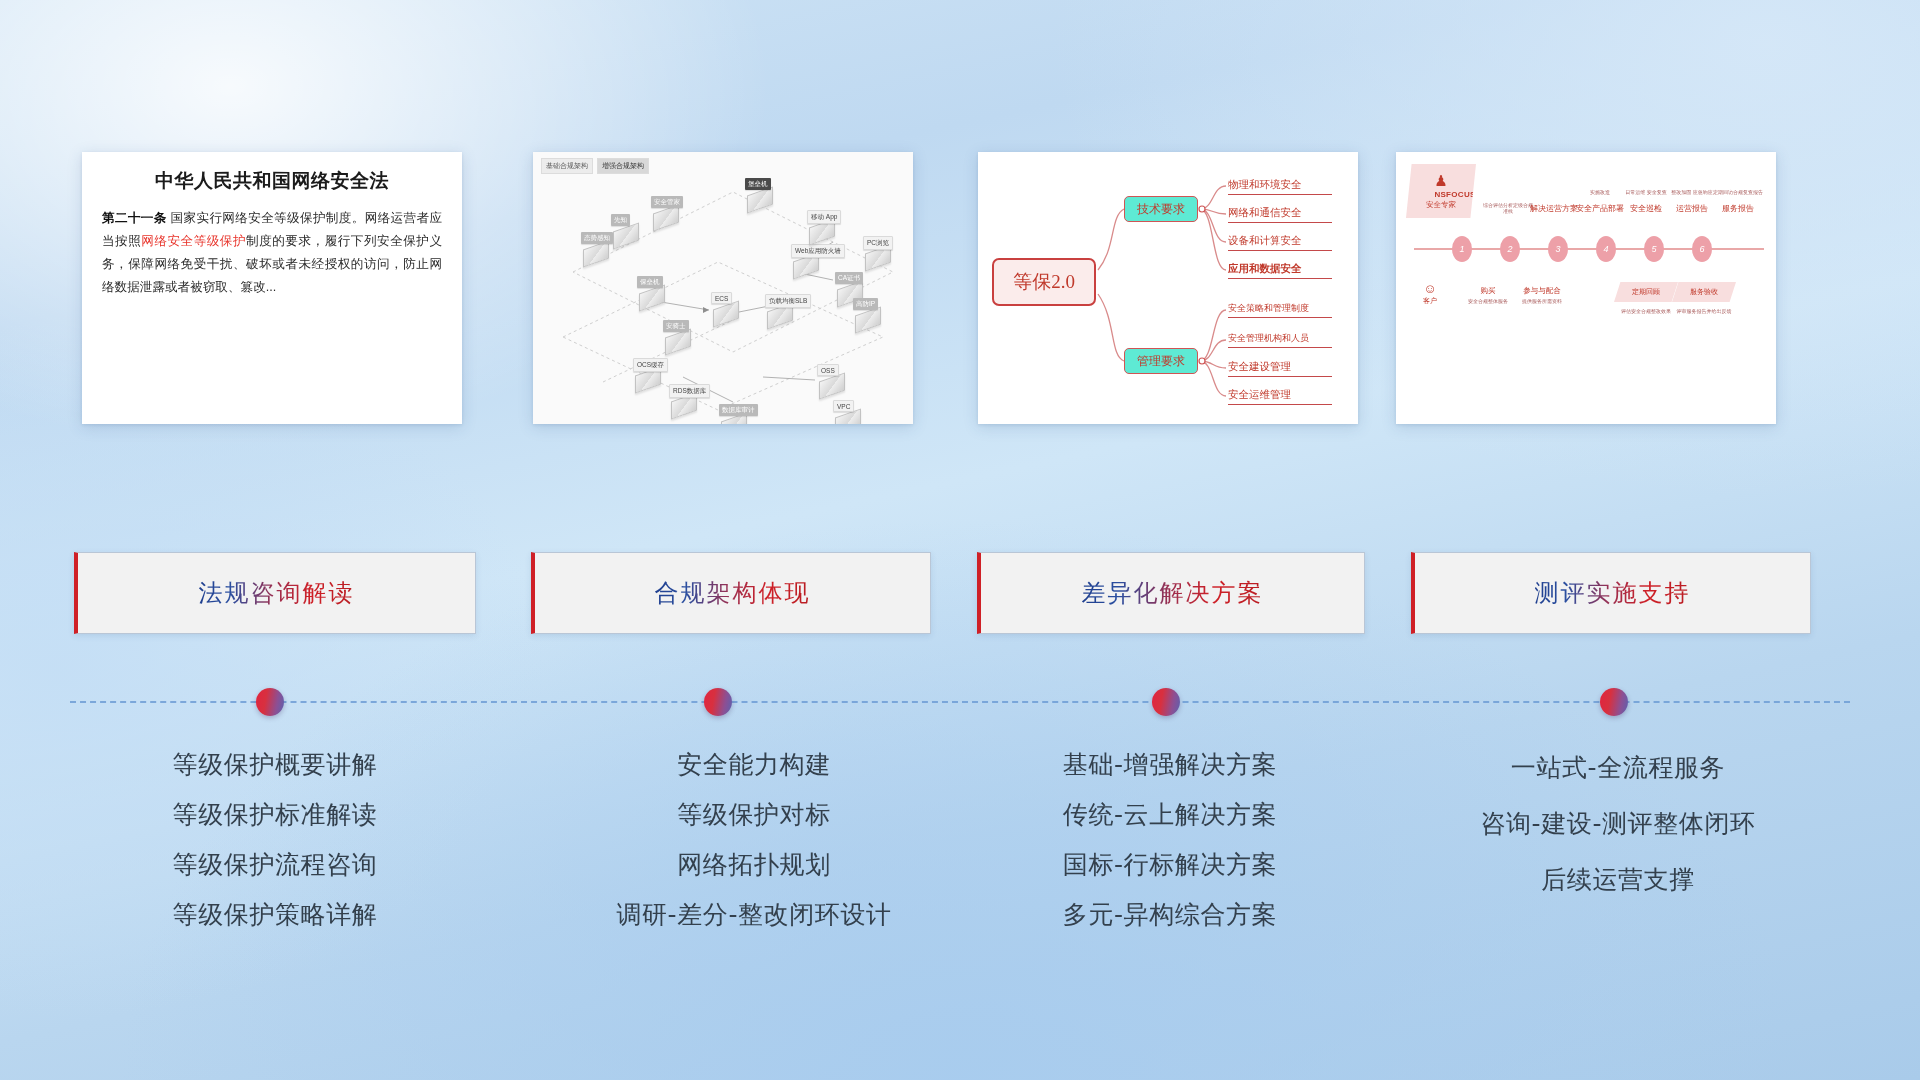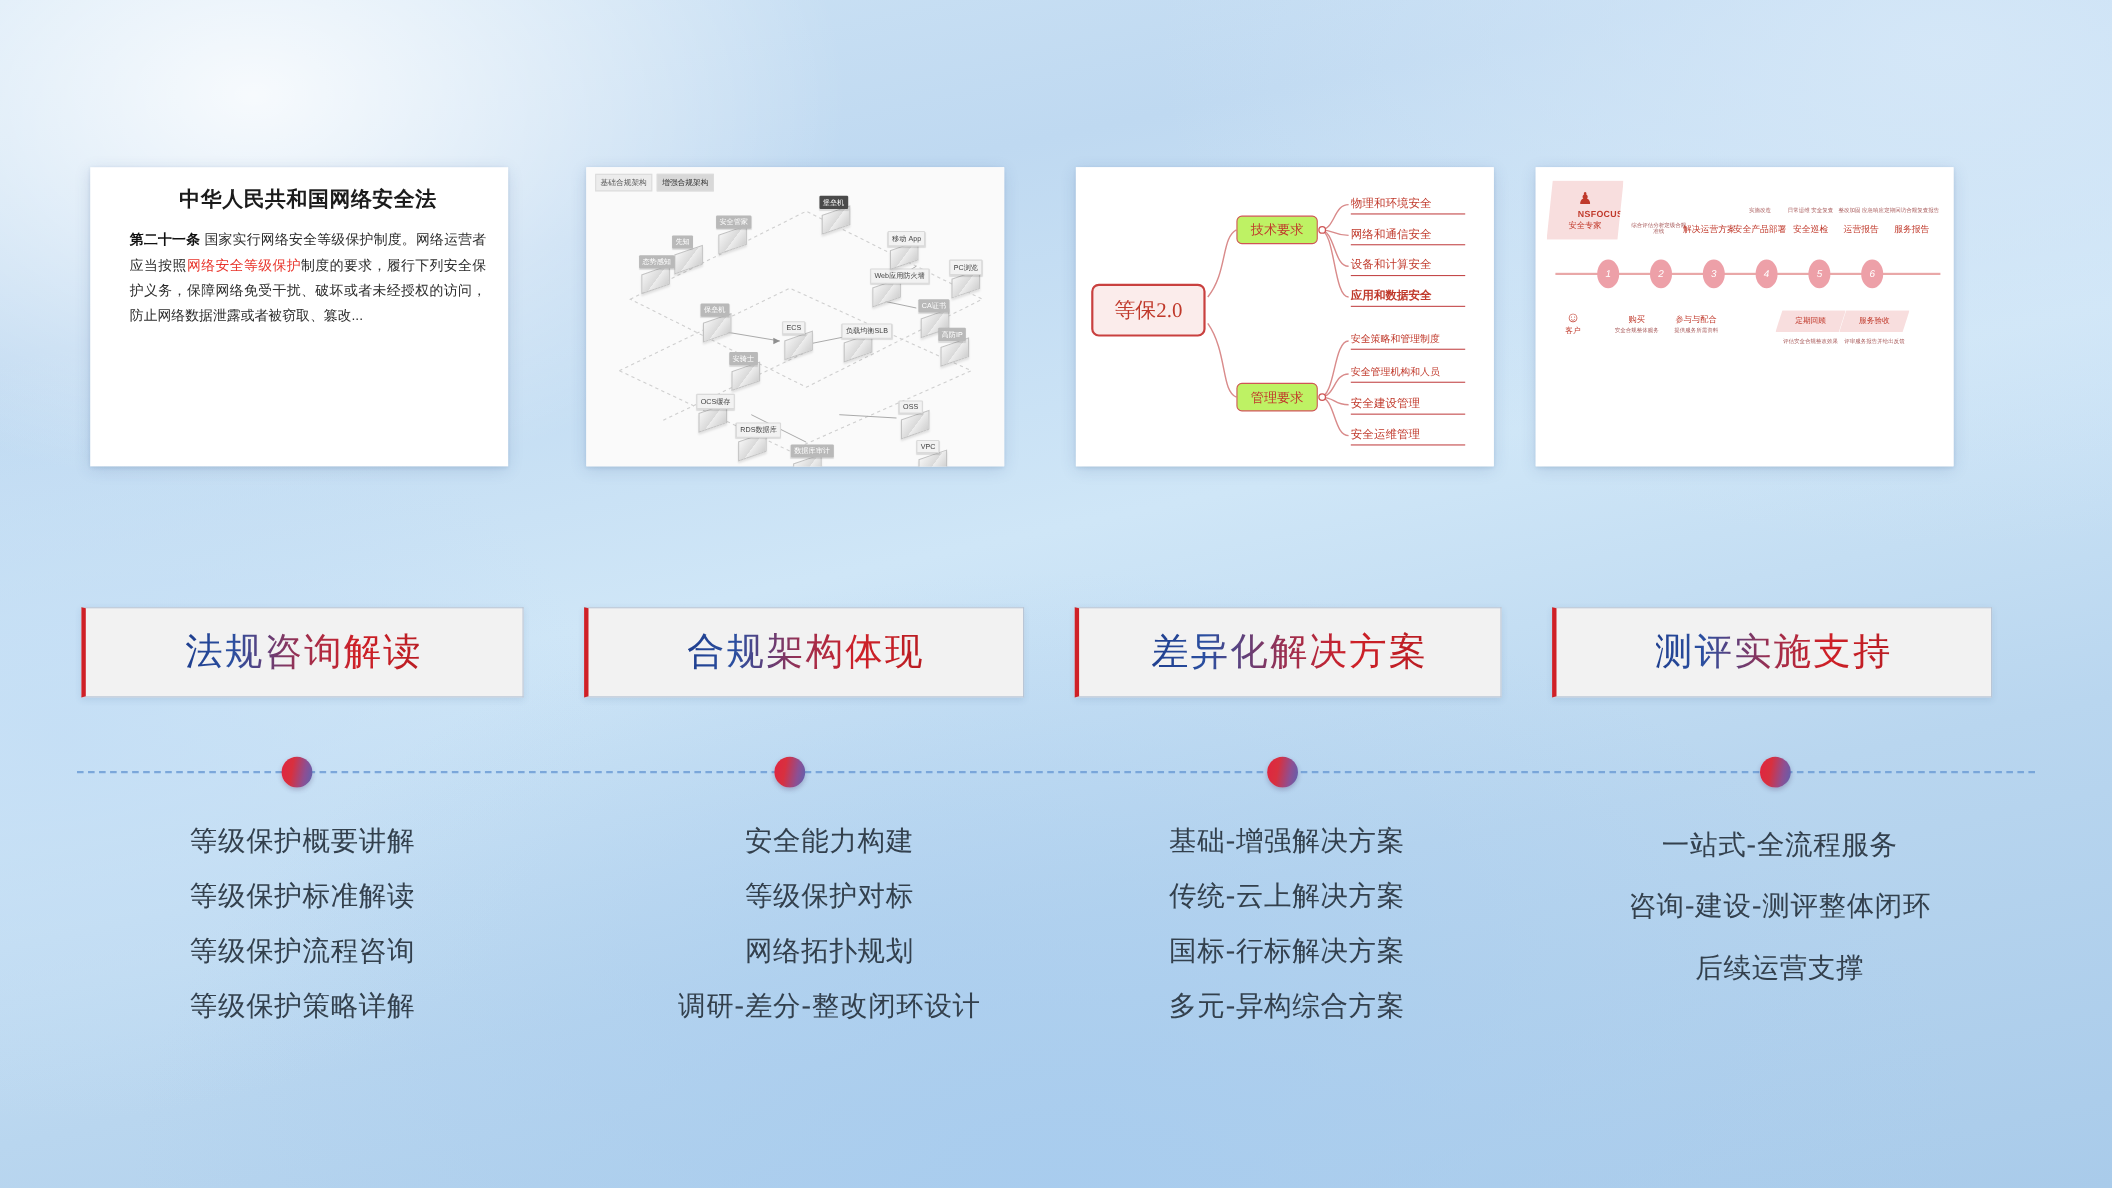--- a/index.html
+++ b/index.html
@@ -20,21 +20,21 @@
   .cards { position: absolute; left: 0; top: 0; width: 1920px; height: 440px; }
   .card {
     position: absolute;
     top: 152px;
     width: 380px;
     height: 272px;
     background: #fff;
     box-shadow: 0 3px 14px rgba(40,80,130,0.17), 0 1px 3px rgba(40,80,130,0.12);
     overflow: hidden;
   }
-  .card.c1 { left: 82px; padding-left: 16px; }
+  .card.c1 { left: 82px; }
   .card.c2 { left: 533px; }
   .card.c3 { left: 978px; }
   .card.c4 { left: 1396px; }
 
   
   .law { padding: 16px 20px 10px 20px; }
   .law-title {
     text-align: center; font-size: 19px; font-weight: bold; color: #1b1b1b;
     letter-spacing: .5px; margin-bottom: 13px;
   }
@@ -71,21 +71,21 @@
   
   .mind { position: relative; width: 100%; height: 100%; background: #fff; }
   .mm-root {
     position: absolute; left: 14px; top: 106px; width: 104px; height: 48px;
     background: #fbeceb; border: 2px solid #c9403f; border-radius: 7px;
     display: flex; align-items: center; justify-content: center;
     color: #c0392b; font-size: 19px; font-family: "Liberation Serif", serif;
   }
   .mm-branch {
     position: absolute; width: 74px; height: 26px;
-    background: #bef264; border: 1.4px solid #cf5555; border-radius: 5px;
+    background: #5eead4; border: 1.4px solid #cf5555; border-radius: 5px;
     display: flex; align-items: center; justify-content: center;
     color: #c0392b; font-size: 12px; font-family: "Liberation Serif", serif;
   }
   .mm-branch.b1 { left: 146px; top: 44px; }
   .mm-branch.b2 { left: 146px; top: 196px; }
   .mm-leaf {
     position: absolute; width: 104px; font-size: 10.5px; color: #c0392b;
     font-family: "Liberation Serif", serif; padding-bottom: 2px;
     border-bottom: 1.6px solid #c4494a; text-align: left; white-space: nowrap;
   }
@@ -136,21 +136,21 @@
   .titles { position: absolute; left: 0; top: 552px; width: 1920px; height: 86px; }
   .tbox {
     position: absolute; top: 0; height: 82px;
     background: #f2f2f2;
     border: 1px solid #b9c6d6;
     border-left: 4px solid #cf2027;
     box-shadow: 0 2px 6px rgba(40,80,130,0.12);
     display: flex; align-items: center; justify-content: center;
   }
   .tbox span {
-    font-size: 34px; font-weight: 500; letter-spacing: 2px;
+    font-size: 24px; font-weight: 500; letter-spacing: 2px;
     background: linear-gradient(90deg,#1f3f8f 0%,#2b4fa0 20%,#9b2f50 48%,#cf2027 72%,#b81d23 100%);
     -webkit-background-clip: text; background-clip: text; color: transparent;
     -webkit-text-fill-color: transparent;
     font-family: "DejaVu Sans", sans-serif;
   }
   .tbox.t1 { left: 74px;   width: 402px; }
   .tbox.t2 { left: 531px;  width: 400px; }
   .tbox.t3 { left: 977px;  width: 388px; }
   .tbox.t4 { left: 1411px; width: 400px; }
 

